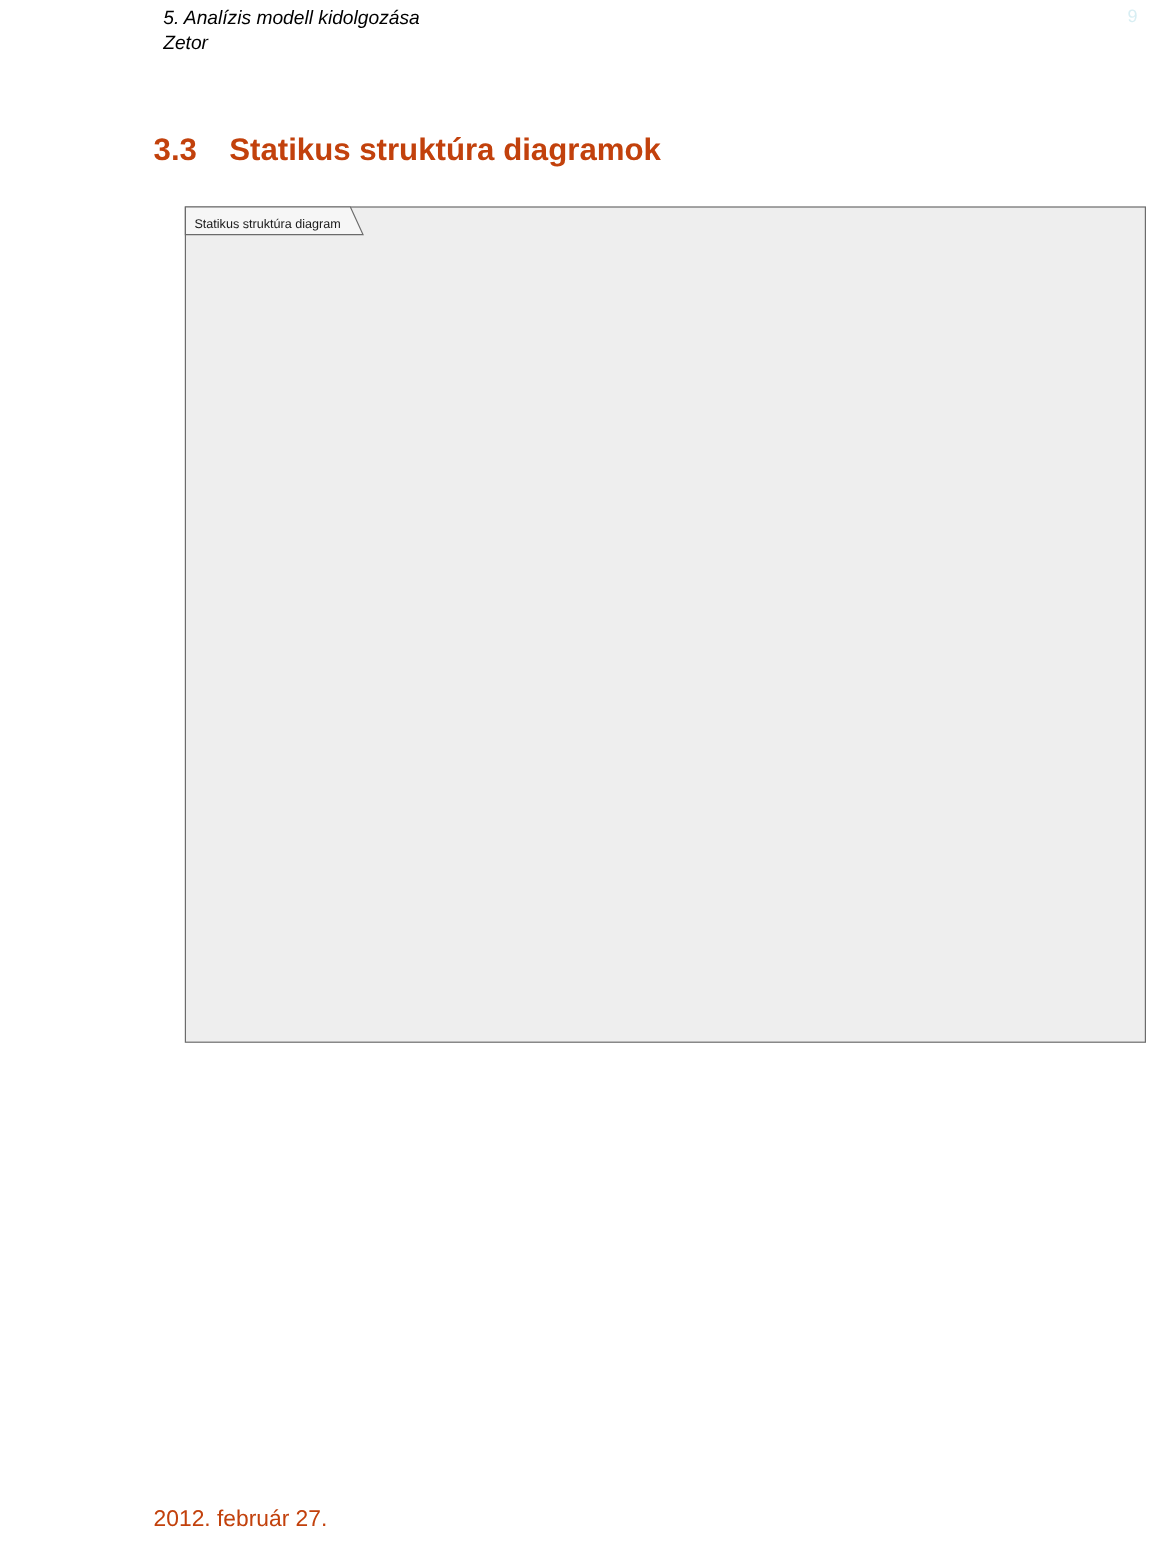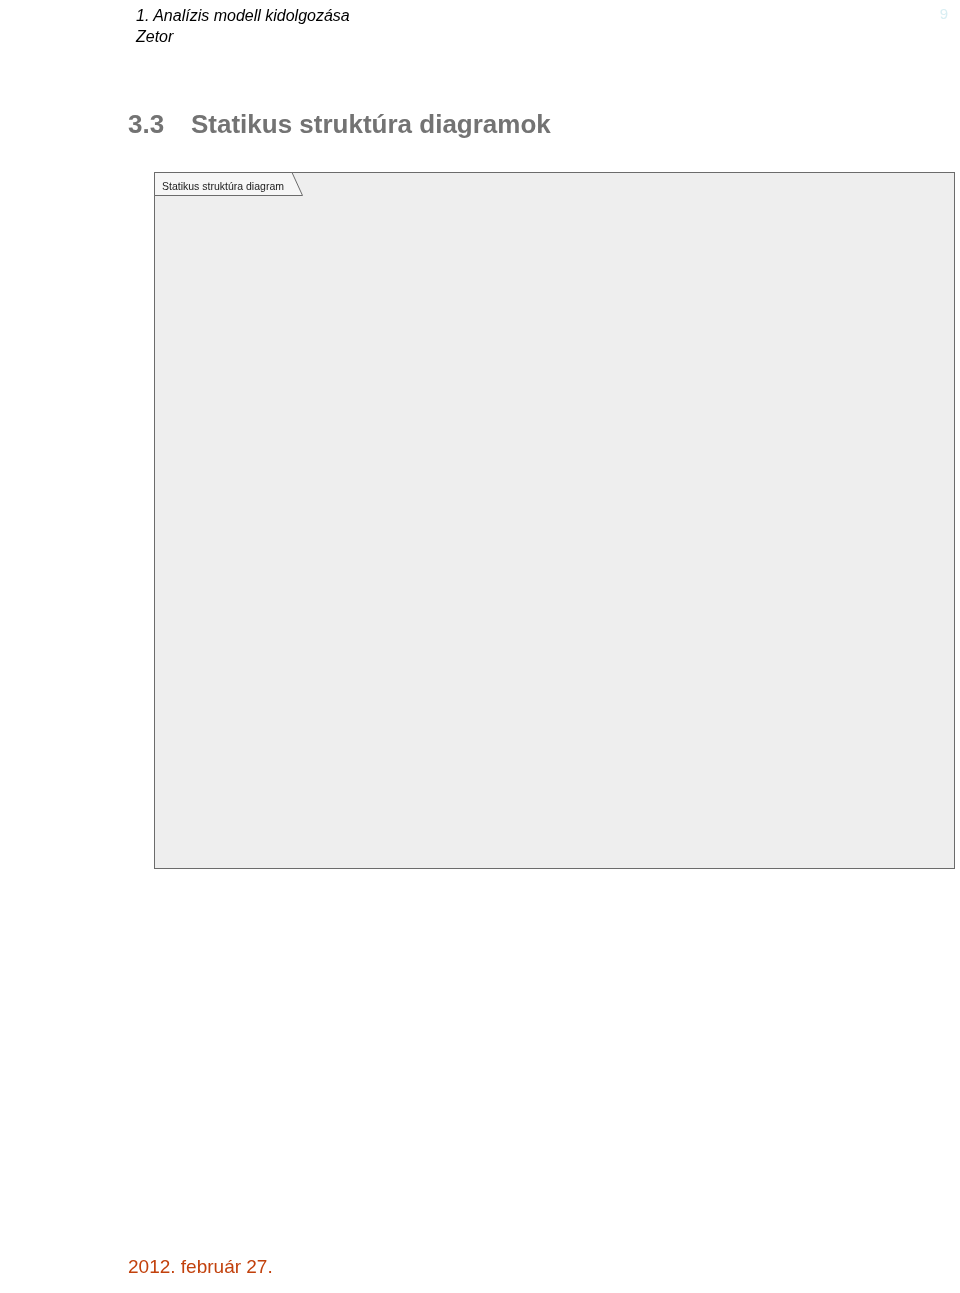--- a/index.html
+++ b/index.html
@@ -3,33 +3,33 @@
 <meta charset="utf-8">
 <style>
   html,body{margin:0;padding:0;background:#ffffff;}
   body{width:960px;height:1293px;position:relative;overflow:hidden;
        font-family:"Liberation Sans",sans-serif;-webkit-font-smoothing:antialiased;}
   .hdr-bar{position:absolute;left:0;top:5px;width:128px;height:23px;}
   .hdr-num{position:absolute;right:12px;top:6px;font-size:15px;color:#d8eef3;
            font-family:"Liberation Sans",sans-serif;line-height:1;}
   .hdr-title{position:absolute;left:136px;top:5px;font-size:16px;font-style:italic;
              color:#000;line-height:21px;white-space:pre;}
-  .heading{position:absolute;left:128px;top:111px;font-size:26px;font-weight:bold;color:#737373;
+  .heading{position:absolute;left:128px;top:111px;font-size:26px;font-weight:bold;color:#c2410c;
            line-height:1;white-space:pre;}
   .heading .num{display:inline-block;width:63px;}
   .footer{position:absolute;left:128px;top:1257px;font-size:19px;color:#c2410c;line-height:1;}
   svg.diagram{position:absolute;left:0;top:0;}
   text{font-family:"Liberation Sans",sans-serif;}
 </style>
 </head>
 <body>
 
 <div class="hdr-bar"></div>
 <div class="hdr-num">9</div>
-<div class="hdr-title"><span>1. Analízis modell kidolgozása</span><br><span>Zetor</span></div>
+<div class="hdr-title"><span>5. Analízis modell kidolgozása</span><br><span>Zetor</span></div>
 <div class="heading"><span class="num">3.3</span><span>Statikus struktúra diagramok</span></div>
 <div class="footer">2012. február 27.</div>
 <svg class="diagram" width="960" height="900" viewBox="0 0 960 900" xmlns="http://www.w3.org/2000/svg">
 <defs></defs>
 <g>
       <rect x="154.5" y="172.5" width="800" height="696" fill="#eeeeee" stroke="#6b6b6b" stroke-width="1"></rect>
       <path d="M154.5 172.5 H292 L302.5 195.5 H154.5 Z" fill="#f6f6f6" stroke="#6b6b6b" stroke-width="1"></path>
       <text x="162" y="190" font-size="10.5" fill="#1a1a1a">Statikus struktúra diagram</text>
     </g>
 </svg>

